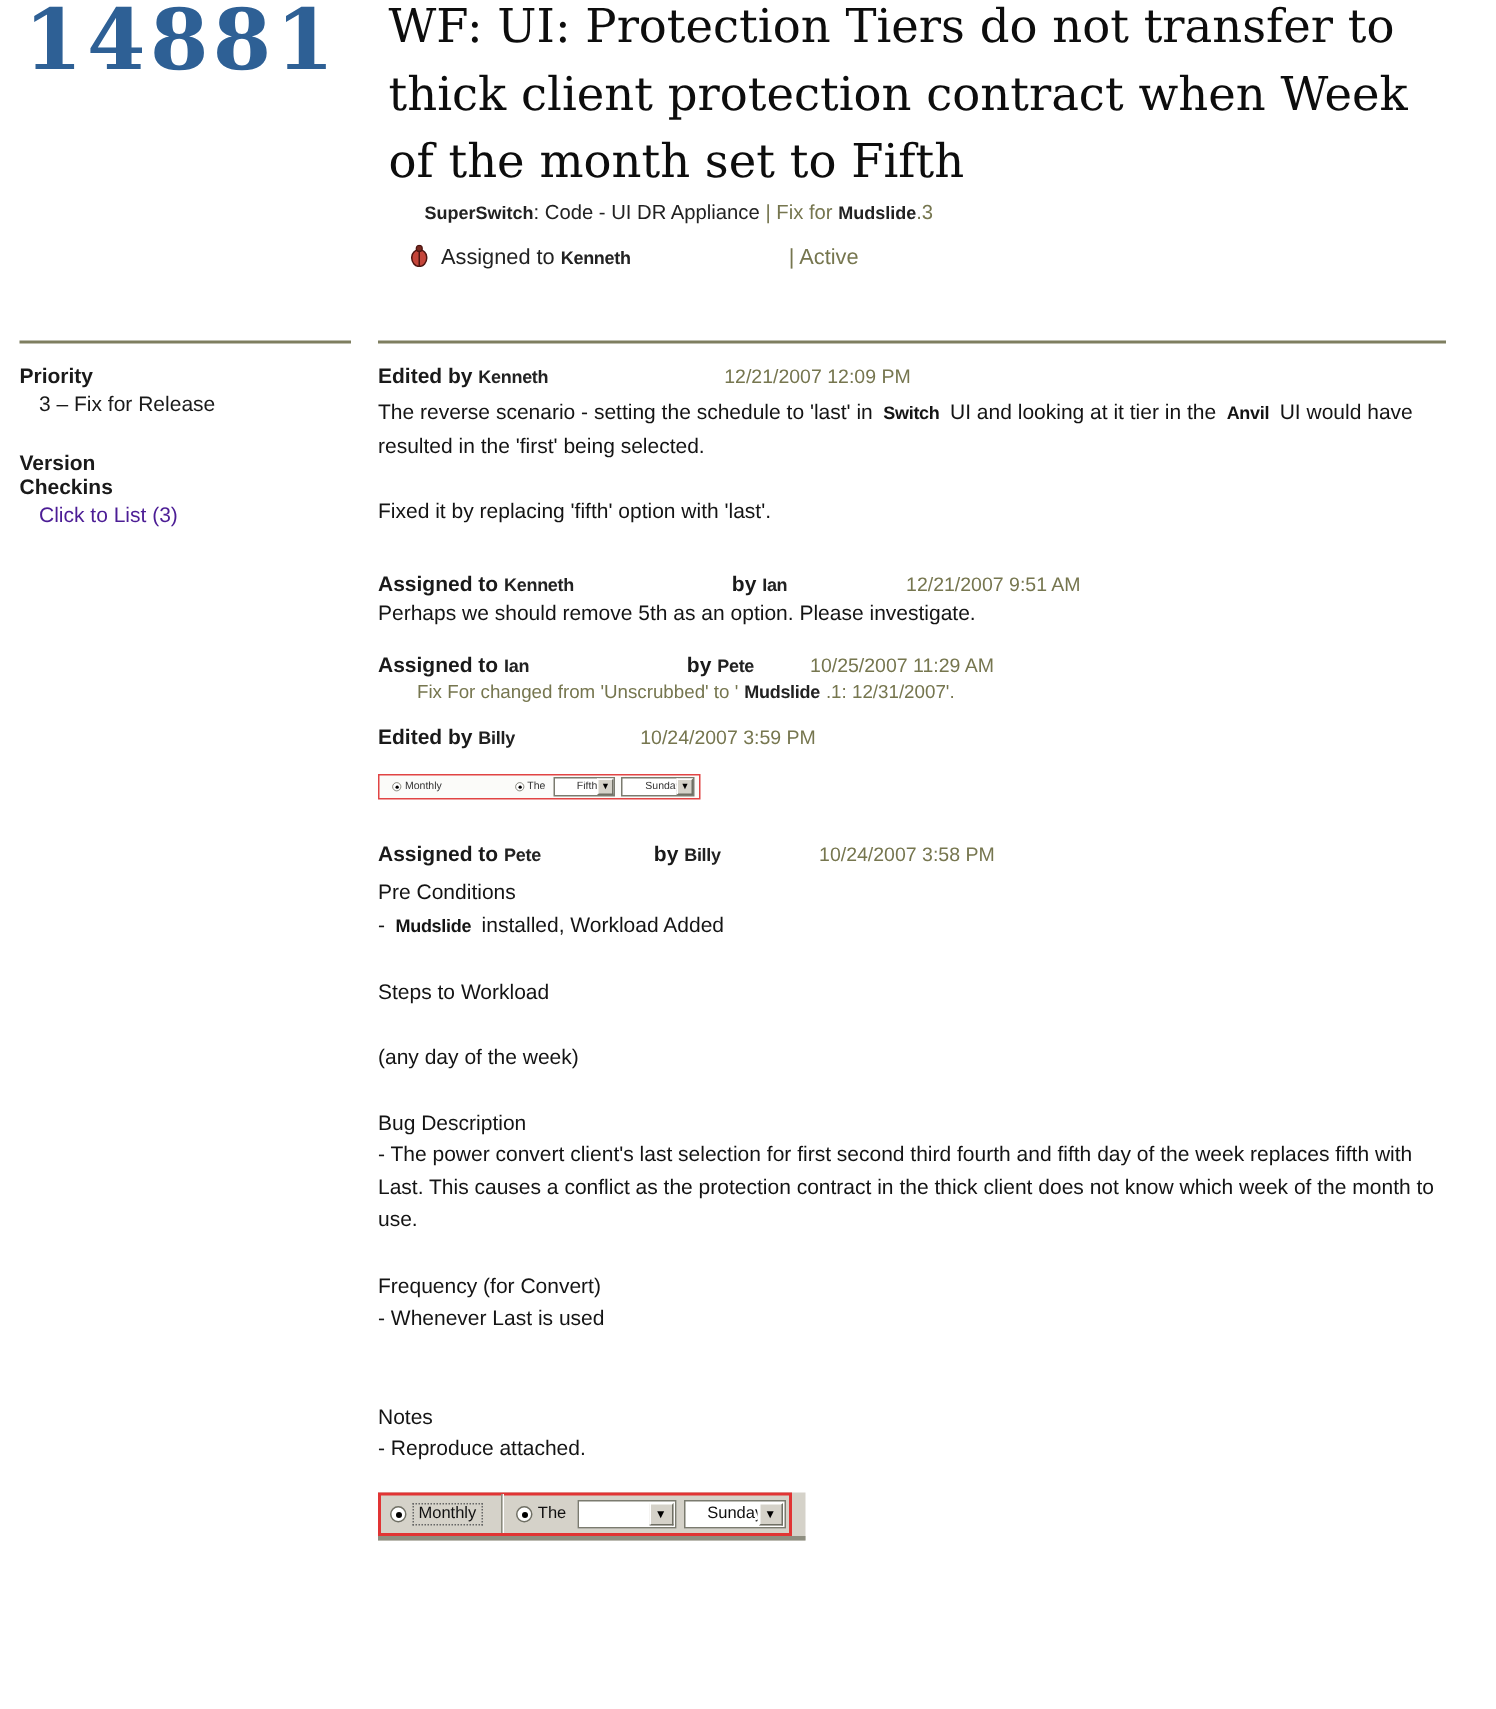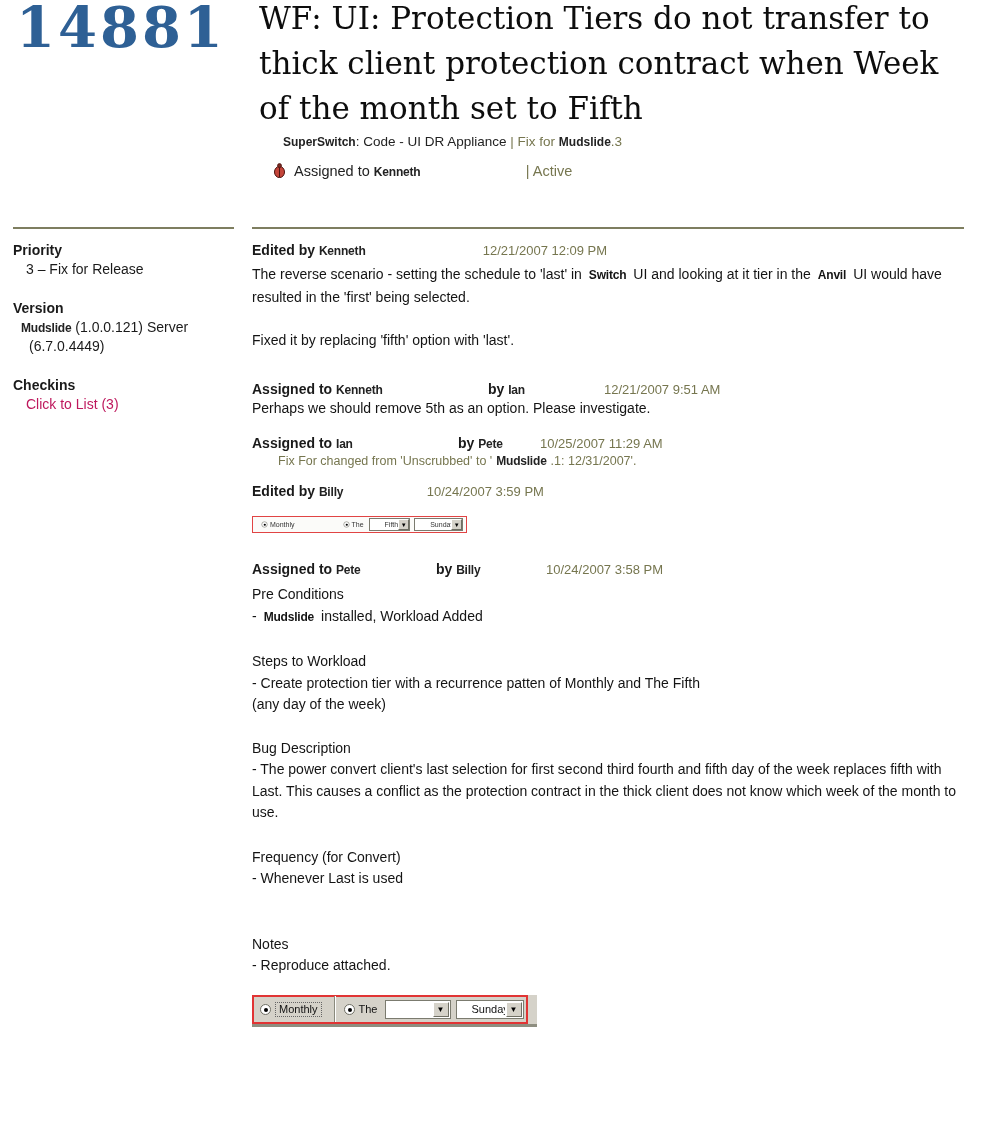--- a/index.html
+++ b/index.html
@@ -24,21 +24,21 @@
   .assignrow { position:absolute; left:273px; top:163px; font-size:14.5px; color:#222; }
   .assignrow .icon { display:inline-block; vertical-align:-2px; margin-right:8px; }
   .assignrow .pname { display:inline-block; width:148px; }
   .pname { font-weight:bold; font-size:12px; color:#222; letter-spacing:-0.2px; }
   
   .sidebar { position:absolute; left:13px; top:227px; width:221px; font-size:14px; }
   .sidebar .rule { height:2px; background:#7e7e60; margin-bottom:13px; }
   .sidebar h3 { font-size:14px; font-weight:bold; color:#1a1a1a; }
   .sidebar .val { margin:2px 0 22px 13px; color:#1a1a1a; line-height:18px; }
   .sidebar .val.v2 { margin-left:8px; margin-bottom:22px; }
-  .sidebar a { color:#be185d; text-decoration:none; cursor:pointer; }
+  .sidebar a { color:#4c1d95; text-decoration:none; cursor:pointer; }
   
   .main { position:absolute; left:252px; top:227px; width:712px; }
   .main .rule { height:2px; background:#7e7e60; }
   .meta { font-size:14px; color:#1a1a1a; }
   .meta b { font-weight:bold; }
   .meta .pname { display:inline-block; }
   .ts { color:#76764f; font-size:13px; }
   .body-text { font-size:14px; line-height:21.5px; color:#141414; }
   .iname { font-weight:bold; font-size:12px; letter-spacing:-0.2px; margin:0 7px; }
   .note { font-size:12.5px; color:#76764f; margin-left:26px; margin-top:3px; }
@@ -92,24 +92,20 @@
   </svg></span><span class="lbl">Assigned to</span>
   <span class="pname">Kenneth</span>
   <span class="olive">| Active</span>
 </div>
 
 <div class="sidebar">
   <div class="rule"></div>
   <h3>Priority</h3>
   <div class="val">3 – Fix for Release</div>
   <h3>Version</h3>
-  <div class="val v2"><span class="pname">Mudslide</span>
-    <span>(1.0.0.121) Server</span><br>
-    <span style="margin-left:8px">(6.7.0.4449)</span>
-  </div>
   <h3>Checkins</h3>
   <div class="val"><a>Click to List (3)</a></div>
 </div>
 
 <div class="main">
   <div class="rule"></div>
 
   <div class="meta" style="margin-top:13px">
     <b>Edited by</b>
     <span class="pname" style="width:160px">Kenneth</span>
@@ -170,21 +166,21 @@
   </div>
 
 
   <div class="body-text" style="margin-top:7px">Pre Conditions</div>
   <div class="body-text">
     <span>-</span><span class="iname">Mudslide</span><span>installed, Workload Added</span>
   </div>
 
   <div class="body-text" style="margin-top:23px">Steps to Workload</div>
   <div class="body-text">
-    <span>- Create protection tier with a recurrence patten of Monthly and The Fifth</span><br>
+    <br>
     <span>(any day of the week)</span>
   </div>
 
   <div class="body-text" style="margin-top:22px">Bug Description</div>
   <div class="body-text" style="width:710px">- The power convert client's last selection for first second third fourth and fifth day of the week replaces fifth with Last. This causes a conflict as the protection contract in the thick client does not know which week of the month to use.</div>
 
   <div class="body-text" style="margin-top:23px">Frequency (for Convert)</div>
   <div class="body-text">- Whenever Last is used</div>
 
   <div class="body-text" style="margin-top:44px">Notes</div>

